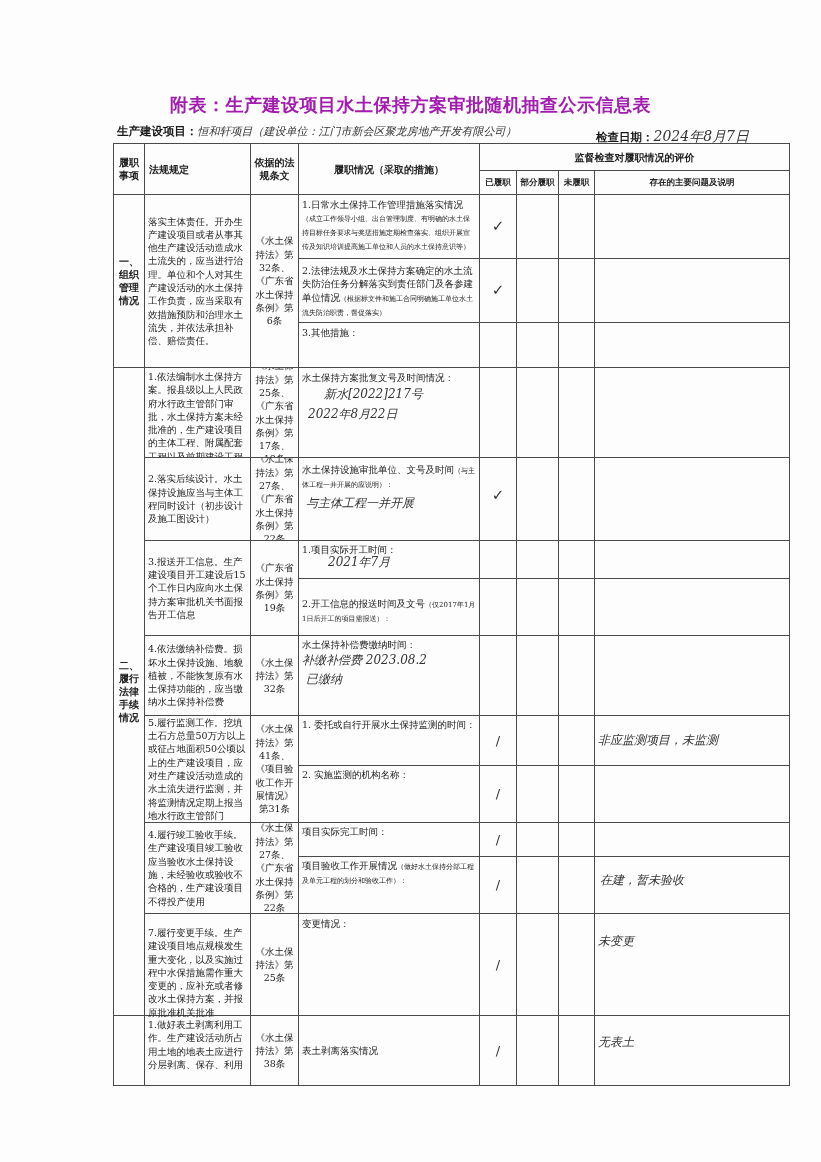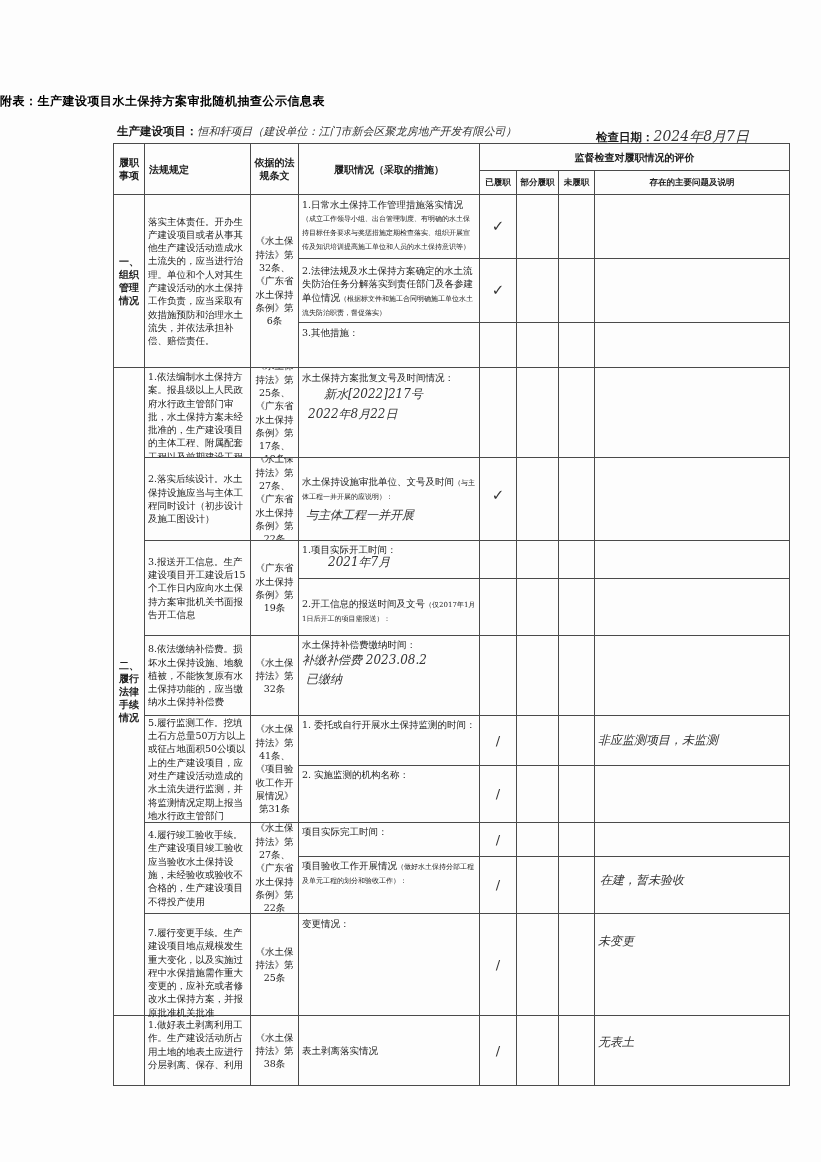--- a/index.html
+++ b/index.html
@@ -1,20 +1,20 @@
 <!DOCTYPE html>
 <html><head>
 <meta charset="utf-8">
 <style>
   html, body { margin:0; padding:0; }
   body { width:821px; height:1162px; background:#fdfdfd; position:relative; overflow:hidden;
          font-family:"DejaVu Serif", "Liberation Serif", serif; color:#222; }
   .abs { position:absolute; }
-  .title { left:0; width:821px; top:93px; text-align:left; font-size:12px; font-weight:bold;
-           font-family:"DejaVu Sans", "Liberation Sans", sans-serif; letter-spacing:0.5px; color:#000000; }
+  .title { left:0; width:821px; top:93px; text-align:center; font-size:18px; font-weight:bold;
+           font-family:"DejaVu Sans", "Liberation Sans", sans-serif; letter-spacing:0.5px; color:#a21caf; }
   .meta { font-size:11.5px; font-weight:bold; font-family:"DejaVu Sans", sans-serif; color:#1a1a1a; }
   .hand { font-family:"DejaVu Serif", serif; font-style:italic; color:#333; font-weight:normal; }
   .line-h { position:absolute; height:1px; background:#4a4a4a; }
   .line-v { position:absolute; width:1px; background:#4a4a4a; }
   .cell { position:absolute; box-sizing:border-box; font-size:9.5px; line-height:13.3px; overflow:hidden; }
   .hdr { font-size:10px; line-height:13px; font-family:"DejaVu Sans", sans-serif; color:#222; }
   .small { font-size:7px; line-height:11px; }
   .center { display:flex; align-items:center; justify-content:center; text-align:center; }
   .vcenter { display:flex; align-items:center; }
   .mark { font-size:15px; color:#333; font-family:"DejaVu Sans", sans-serif; }
@@ -101,37 +101,37 @@
 <div class="cell" style="left:145px; top:370px; width:105px; height:87px; padding:0 3px;">1.依法编制水土保持方案。报县级以上人民政府水行政主管部门审批，水土保持方案未经批准的，生产建设项目的主体工程、附属配套工程以及前期建设工程等不得开工建设</div>
 <div class="cell center" style="left:251px; top:368px; width:47px; height:89px; padding:0 2px;">《水土保持法》第25条、《广东省水土保持条例》第17条、19条</div>
 <div class="cell" style="left:299px; top:369px; width:180px; height:88px; padding:2px 3px;">
   <div>水土保持方案批复文号及时间情况：</div>
   <div class="handnote" style="margin-top:4px; margin-left:22px;">新水[2022]217号</div>
   <div class="handnote" style="margin-top:6px; margin-left:6px;">2022年8月22日</div>
 </div>
 
 <div class="cell vcenter" style="left:145px; top:458px; width:105px; height:82px; padding:0 3px;">2.落实后续设计。水土保持设施应当与主体工程同时设计（初步设计及施工图设计）</div>
 <div class="cell center" style="left:251px; top:458px; width:47px; height:82px; padding:0 2px;">《水土保持法》第27条、《广东省水土保持条例》第22条</div>
-<div class="cell" style="left:299px; top:459px; width:180px; height:81px; padding:16px 3px;">
+<div class="cell" style="left:299px; top:459px; width:180px; height:81px; padding:4px 3px;">
   <span>水土保持设施审批单位、文号及时间</span><span class="small">（与主体工程一并开展的应说明）：</span>
   <div class="handnote" style="margin-top:6px; margin-left:4px;">与主体工程一并开展</div>
 </div>
 <div class="cell center mark" style="left:480px; top:458px; width:36px; height:76px;">✓</div>
 
 <div class="cell vcenter" style="left:145px; top:541px; width:105px; height:94px; padding:0 3px;">3.报送开工信息。生产建设项目开工建设后15个工作日内应向水土保持方案审批机关书面报告开工信息</div>
 <div class="cell center" style="left:251px; top:541px; width:47px; height:94px; padding:0 2px;">《广东省水土保持条例》第19条</div>
 <div class="cell" style="left:299px; top:542px; width:180px; height:36px; padding:1px 3px;">
   <div>1.项目实际开工时间：</div>
   <div class="handnote" style="margin-left:26px;">2021年7月</div>
 </div>
 <div class="cell" style="left:299px; top:580px; width:180px; height:55px; padding:1px 3px;margin-top:16px;">
   <span>2.开工信息的报送时间及文号</span><span class="small">（仅2017年1月1日后开工的项目需报送）：</span>
 </div>
 
-<div class="cell vcenter" style="left:145px; top:636px; width:105px; height:79px; padding:0 3px;">8.依法缴纳补偿费。损坏水土保持设施、地貌植被，不能恢复原有水土保持功能的，应当缴纳水土保持补偿费</div>
+<div class="cell vcenter" style="left:145px; top:636px; width:105px; height:79px; padding:0 3px;">4.依法缴纳补偿费。损坏水土保持设施、地貌植被，不能恢复原有水土保持功能的，应当缴纳水土保持补偿费</div>
 <div class="cell center" style="left:251px; top:636px; width:47px; height:79px; padding:0 2px;">《水土保持法》第32条</div>
 <div class="cell" style="left:299px; top:637px; width:180px; height:78px; padding:1px 3px;">
   <div>水土保持补偿费缴纳时间：</div>
   <div class="handnote" style="margin-top:3px;">补缴补偿费 2023.08.2</div>
   <div class="handnote" style="margin-top:5px; margin-left:4px;">已缴纳</div>
 </div>
 
 <div class="cell vcenter" style="left:145px; top:716px; width:105px; height:106px; padding:0 3px;">5.履行监测工作。挖填土石方总量50万方以上或征占地面积50公顷以上的生产建设项目，应对生产建设活动造成的水土流失进行监测，并将监测情况定期上报当地水行政主管部门</div>
 <div class="cell center" style="left:251px; top:716px; width:47px; height:106px; padding:0 2px;">《水土保持法》第41条、《项目验收工作开展情况》第31条</div>
 <div class="cell" style="left:299px; top:717px; width:180px; height:48px; padding:1px 3px;">1. 委托或自行开展水土保持监测的时间：</div>

